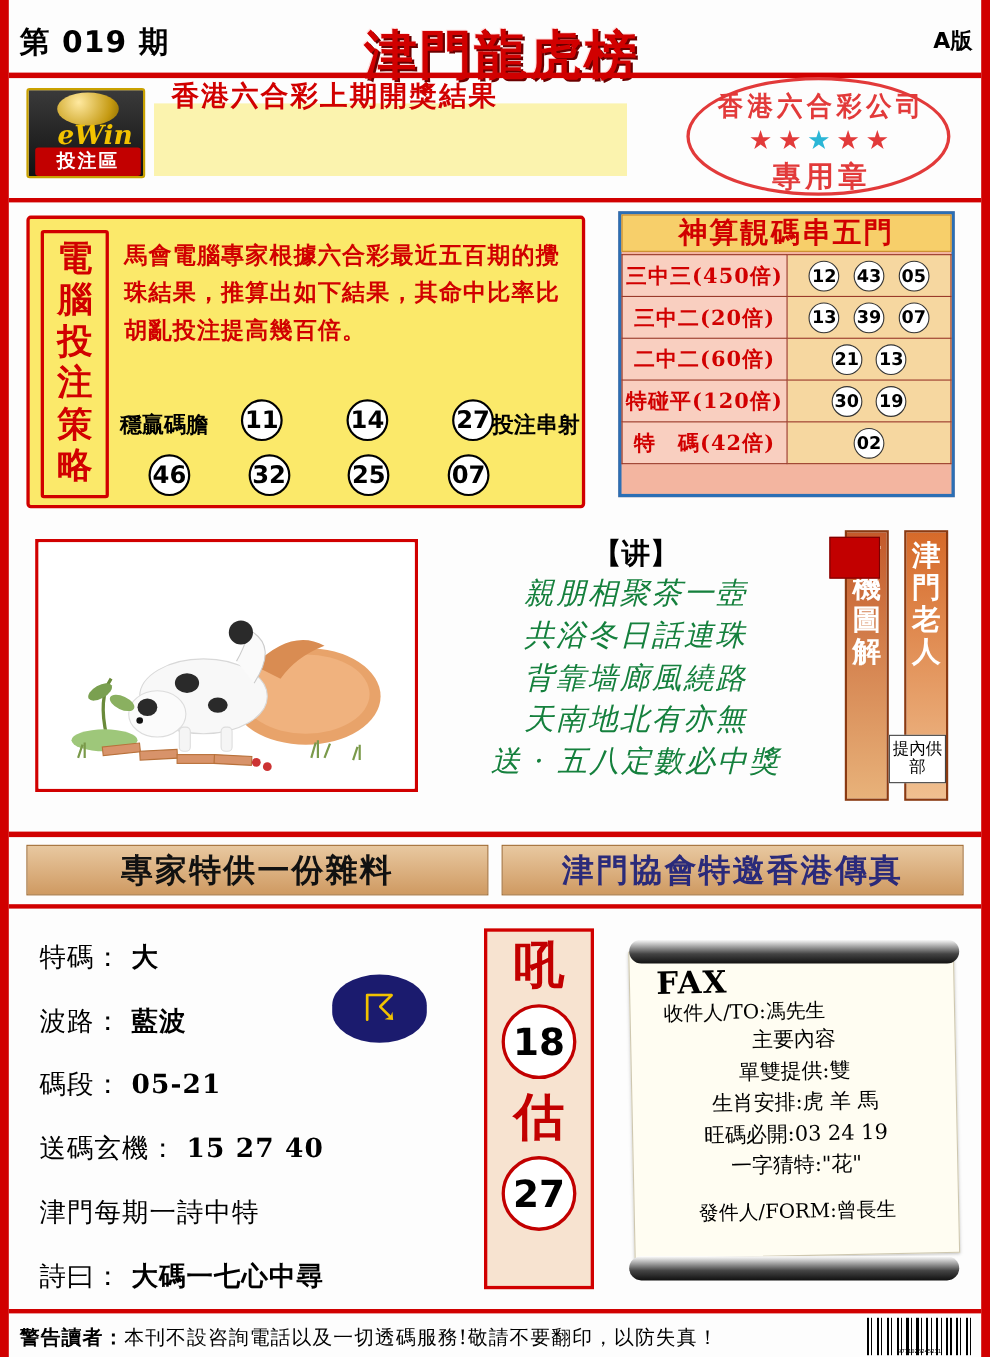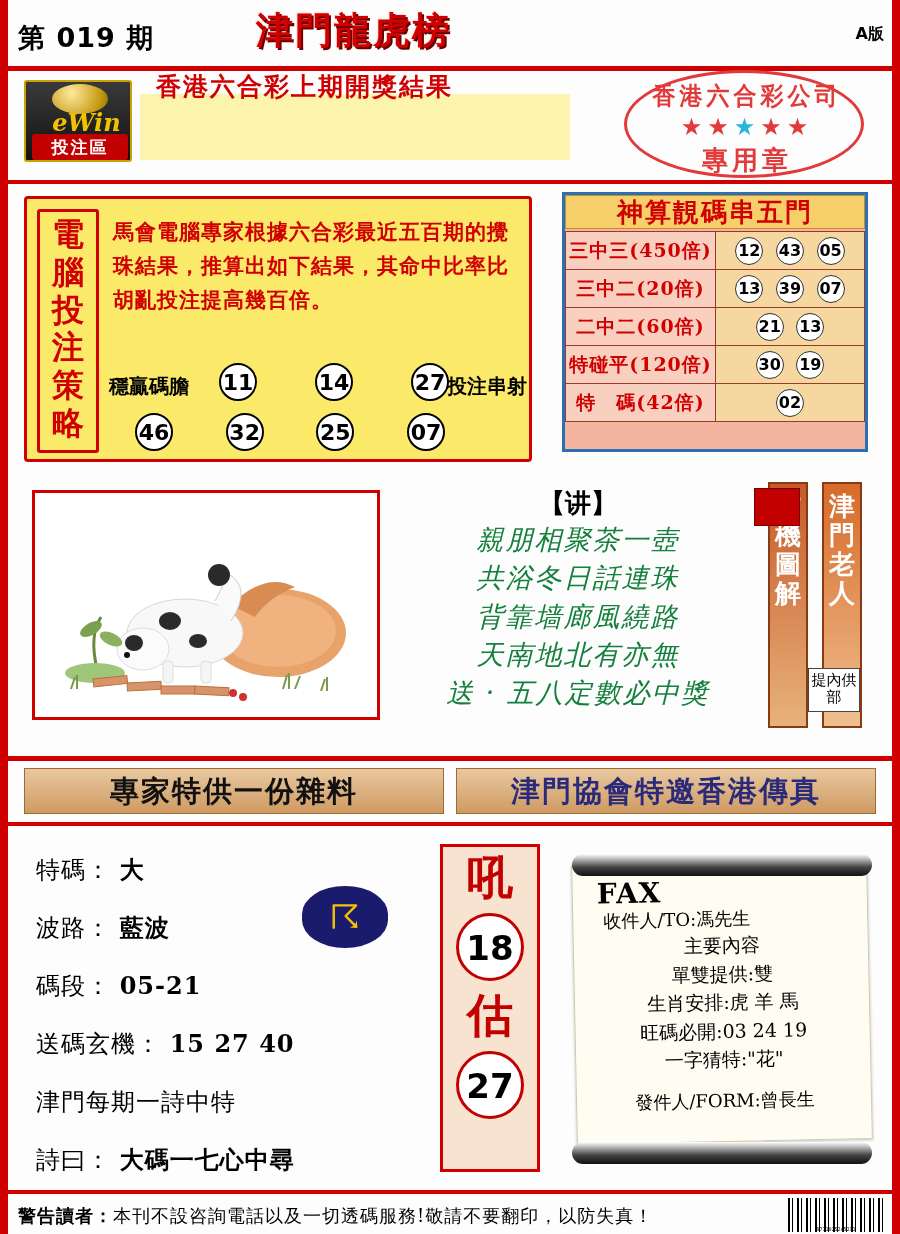--- a/index.html
+++ b/index.html
@@ -16,29 +16,29 @@
     border-right:8px solid #d10000;
   }
   
   .hdr { position:absolute; left:0; top:0; width:884px; height:68px; }
   .issue {
     position:absolute; left:10px; top:20px;
     font-size:27px; font-weight:bold; color:#000;
     font-family:"DejaVu Sans",sans-serif; letter-spacing:1px;
   }
   .maintitle {
-    position:absolute; left:248px; top:6px; width:400px;
-    font-size:37px; font-weight:bold;
+    position:absolute; left:248px; top:18px; width:400px;
+    text-align:center; font-size:48px; font-weight:bold;
     color:#d10000; letter-spacing:2px;
     text-shadow:2px 2px 0 #6a0000, -1px -1px 0 #ffdede;
     font-family:"DejaVu Serif","Liberation Serif",serif;
   }
   .edition {
     position:absolute; right:8px; top:24px;
-    font-size:16px; font-weight:bold; color:#000;
+    font-size:20px; font-weight:bold; color:#000;
   }
   
   .redbar { position:absolute; background:#d10000; }
   
   .sec1 { position:absolute; left:8px; top:68px; width:868px; height:114px; }
   .ewin {
     position:absolute; left:8px; top:12px; width:108px; height:82px;
     background:linear-gradient(#3a3a3a,#111);
     border:2px solid #c9a100; border-radius:3px;
     overflow:hidden;

